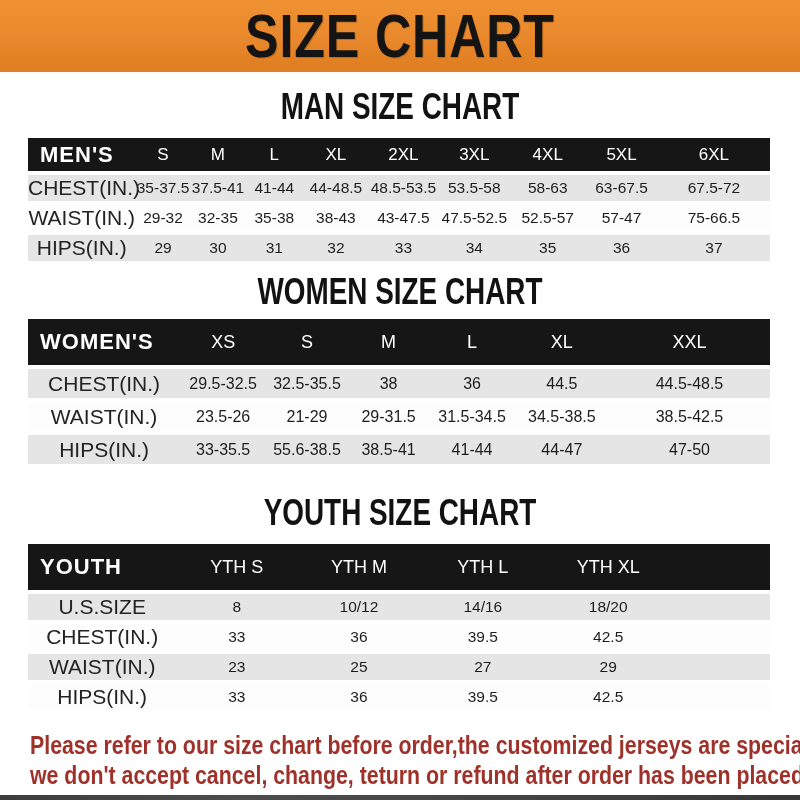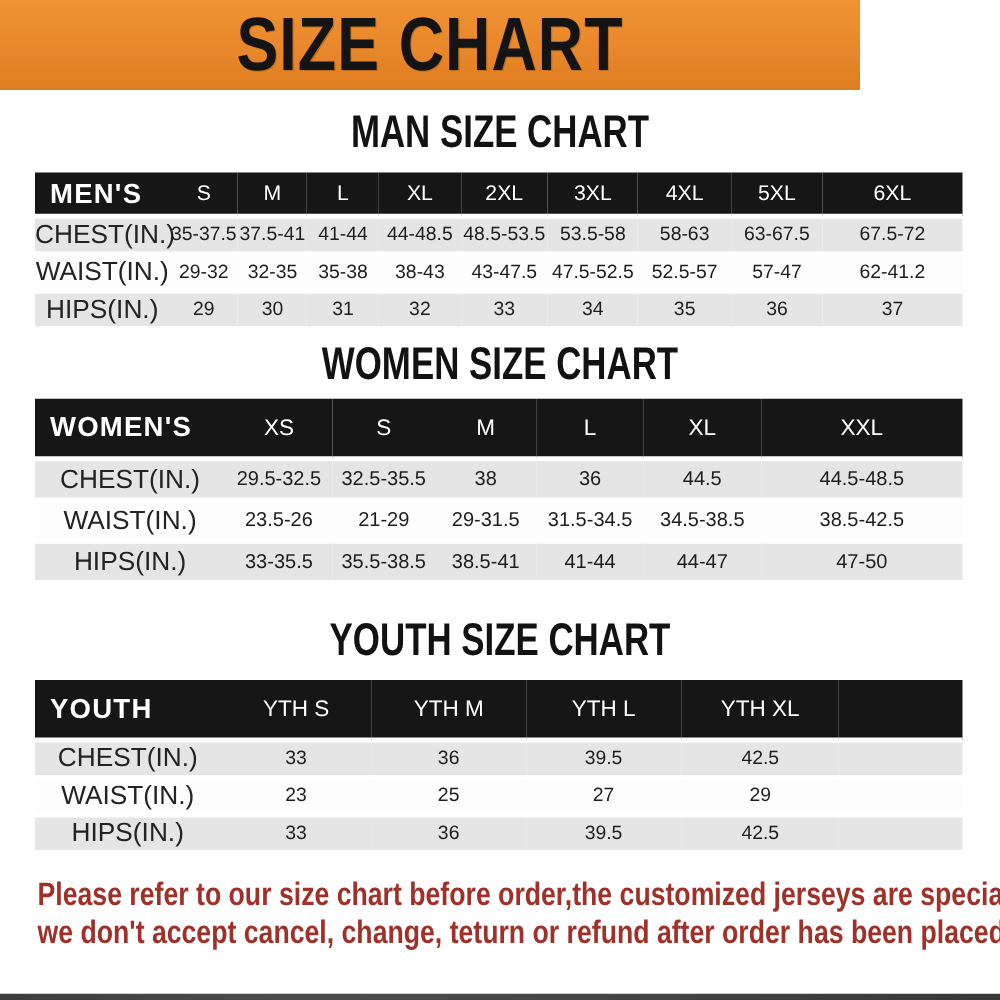--- a/index.html
+++ b/index.html
@@ -3,21 +3,21 @@
 <meta charset="utf-8">
 <style>
   html, body { margin:0; padding:0; }
   body {
     width:800px; height:800px; position:relative; overflow:hidden;
     background:#ffffff;
     font-family:"Liberation Sans","DejaVu Sans",sans-serif;
   }
   
   .banner {
-    height:72px; width:688px;
+    height:72px; width:800px;
     background:linear-gradient(#f09334 0%, #e8872b 55%, #df7e20 100%);
     display:flex; align-items:center; justify-content:center;
   }
   .banner-title {
     font-size:57px; font-weight:bold; color:#141414;
     letter-spacing:1px; transform:scale(0.88,1.06); white-space:nowrap;
     text-shadow:1px 1px 0 rgba(120,60,0,0.35);
   }
   
   .section-heading {
@@ -117,21 +117,21 @@
     <tr>
       <td class="row-label">WAIST(IN.)</td>
       <td>29-32</td>
       <td>32-35</td>
       <td>35-38</td>
       <td>38-43</td>
       <td>43-47.5</td>
       <td>47.5-52.5</td>
       <td>52.5-57</td>
       <td>57-47</td>
-      <td>62-41.2</td>
+      <td>75-66.5</td>
     </tr>
     <tr>
       <td class="row-label">HIPS(IN.)</td>
       <td>29</td>
       <td>30</td>
       <td>31</td>
       <td>32</td>
       <td>33</td>
       <td>34</td>
       <td>35</td>
@@ -179,21 +179,21 @@
       <td>23.5-26</td>
       <td>21-29</td>
       <td>29-31.5</td>
       <td>31.5-34.5</td>
       <td>34.5-38.5</td>
       <td>38.5-42.5</td>
     </tr>
     <tr>
       <td class="row-label">HIPS(IN.)</td>
       <td>33-35.5</td>
-      <td>35.5-38.5</td>
+      <td>55.6-38.5</td>
       <td>38.5-41</td>
       <td>41-44</td>
       <td>44-47</td>
       <td>47-50</td>
     </tr>
   </tbody>
 </table>
 
 <h2 class="section-heading h-youth">YOUTH SIZE CHART</h2>
 
@@ -211,20 +211,28 @@
       <th class="corner">YOUTH</th>
       <th>YTH S</th>
       <th>YTH M</th>
       <th>YTH L</th>
       <th>YTH XL</th>
       <th></th>
     </tr>
   </thead>
   <tbody>
     <tr>
+      <td class="row-label">U.S.SIZE</td>
+      <td>8</td>
+      <td>10/12</td>
+      <td>14/16</td>
+      <td>18/20</td>
+      <td></td>
+    </tr>
+    <tr>
       <td class="row-label">CHEST(IN.)</td>
       <td>33</td>
       <td>36</td>
       <td>39.5</td>
       <td>42.5</td>
       <td></td>
     </tr>
     <tr>
       <td class="row-label">WAIST(IN.)</td>
       <td>23</td>

